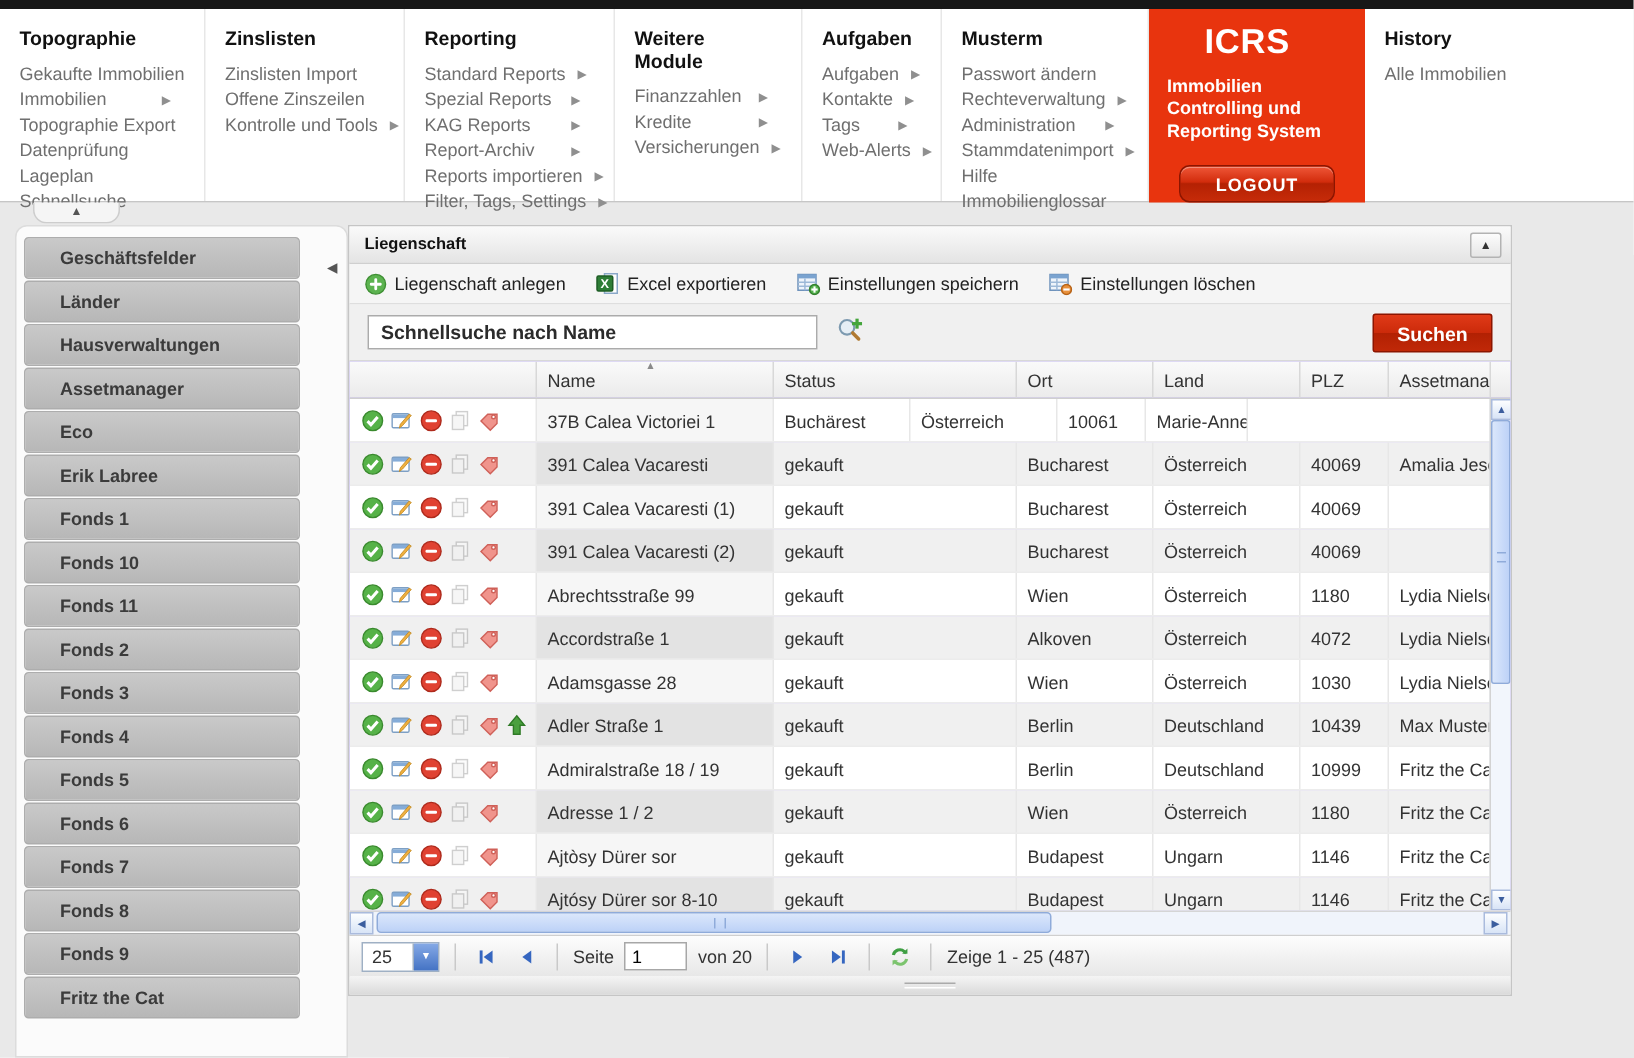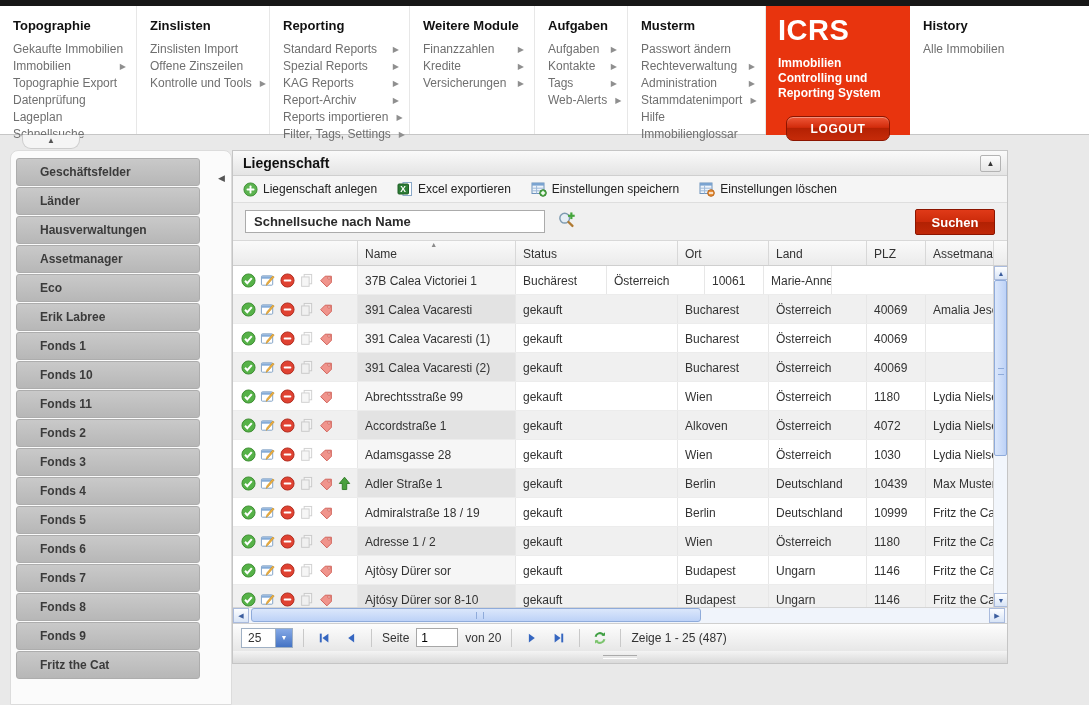--- a/index.html
+++ b/index.html
@@ -3,29 +3,29 @@
 <meta charset="utf-8">
 <style>
   html,body{margin:0;padding:0;width:1089px;height:705px;overflow:hidden;
     background:#e9e9e9;font-family:"Liberation Sans",sans-serif;font-size:12px;color:#333;}
   *{box-sizing:border-box;}
 
   
   .topbar{position:absolute;left:0;top:0;width:1089px;height:6px;background:#171717;}
   .menubar{position:absolute;left:0;top:6px;width:1089px;height:129px;background:#fff;
     border-bottom:1px solid #c6c6c6;display:flex;}
-  .menu-col{padding:9px 8px 0 13px;height:100%;border-right:1px solid #e7e7e7;}
+  .menu-col{padding:9px 20px 0 13px;height:100%;border-right:1px solid #e7e7e7;}
   .menu-col h3{margin:3px 0 8px 0;font-size:13px;color:#111;}
   .menu-item{display:flex;align-items:center;justify-content:space-between;
     color:#6f6f6f;line-height:17px;cursor:pointer;white-space:nowrap;padding-right:2px;}
   .menu-item .sub-arrow{color:#8f8f8f;font-size:8px;margin-left:8px;}
   .history-col{border-right:none;flex:1;}
 
   .brandbox{width:144px;height:129px;background:#e8340e;color:#fff;padding:8px 12px;flex:0 0 144px;}
-  .brand-logo{font-size:29px;font-weight:bold;letter-spacing:.5px;}
+  .brand-logo{font-size:23px;font-weight:bold;letter-spacing:.5px;margin-left:25px;}
   .brand-tagline{font-size:12px;font-weight:bold;line-height:15px;margin-top:9px;}
   .logout-btn{display:block;margin:15px auto 0;width:104px;height:25px;
     background:linear-gradient(#ef5738 0%,#d22c0c 45%,#b42103 50%,#c62b09 100%);
     border:1px solid #8c1500;border-radius:7px;color:#fff;font-weight:bold;font-size:12px;
     letter-spacing:.6px;box-shadow:inset 0 1px 0 rgba(255,255,255,.35);cursor:pointer;}
 
   
   .collapse-tab{position:absolute;left:22px;top:135px;width:58px;height:14px;background:#f5f5f5;
     border:1px solid #cdcdcd;border-top:none;border-radius:0 0 9px 9px;text-align:center;
     font-size:8px;line-height:12px;color:#555;cursor:pointer;}
@@ -34,21 +34,21 @@
   .side-collapse{position:absolute;right:6px;top:22px;font-size:9px;color:#555;cursor:pointer;}
   .side-btn{width:184px;height:28px;margin-bottom:1px;line-height:27px;padding-left:23px;
     background:linear-gradient(#c9c9c9,#b7b7b7);border:1px solid #adadad;border-radius:3px;
     font-weight:bold;color:#3b3b3b;cursor:pointer;white-space:nowrap;overflow:hidden;}
 
   
   .main-panel{position:absolute;left:232px;top:150px;width:776px;height:514px;
     border:1px solid #c5c5c5;background:#fff;}
   .panel-header{height:25px;background:linear-gradient(#fafafa,#e4e4e4);
     border-bottom:1px solid #cfcfcf;display:flex;align-items:center;padding:0 6px 0 10px;}
-  .panel-title{font-size:14px;font-weight:bold;color:#111;}
+  .panel-title{font-size:11px;font-weight:bold;color:#111;}
   .panel-collapse{margin-left:auto;width:21px;height:17px;background:linear-gradient(#fcfcfc,#e6e6e6);
     border:1px solid #b3b3b3;border-radius:2px;font-size:8px;line-height:15px;text-align:center;
     color:#333;cursor:pointer;}
   .panel-toolbar{height:27px;background:#f5f5f5;border-bottom:1px solid #dedede;
     display:flex;align-items:center;gap:20px;padding:0 10px;}
   .tb-item{display:flex;align-items:center;gap:5px;color:#222;cursor:pointer;white-space:nowrap;}
   .tb-item svg{display:block;}
   .search-row{height:38px;background:#f0f0f0;border-bottom:1px solid #d8d8d8;
     display:flex;align-items:center;padding:0 12px;position:relative;}
   .search-input{width:300px;height:23px;border:1px solid #ababab;padding:0 8px;

